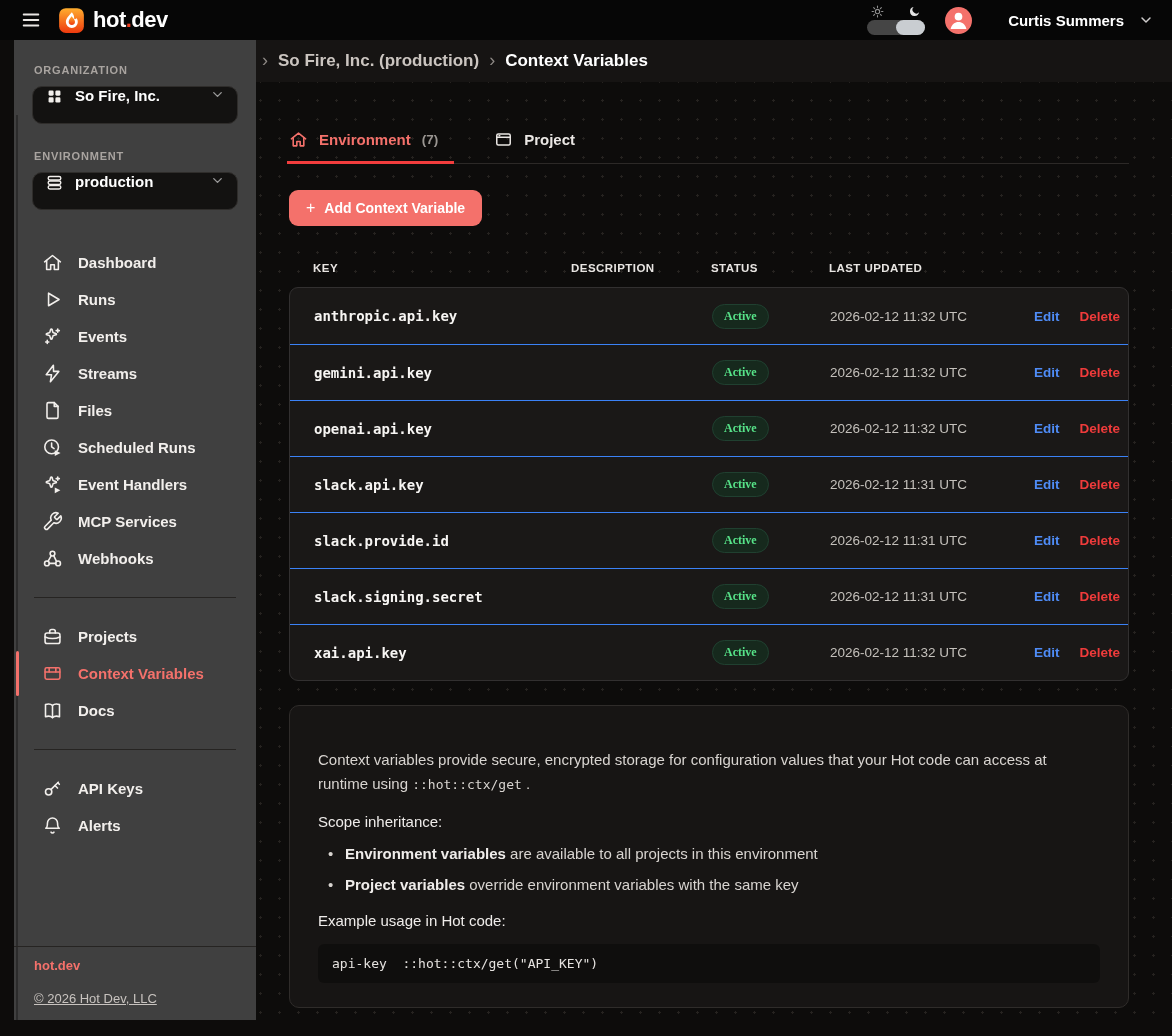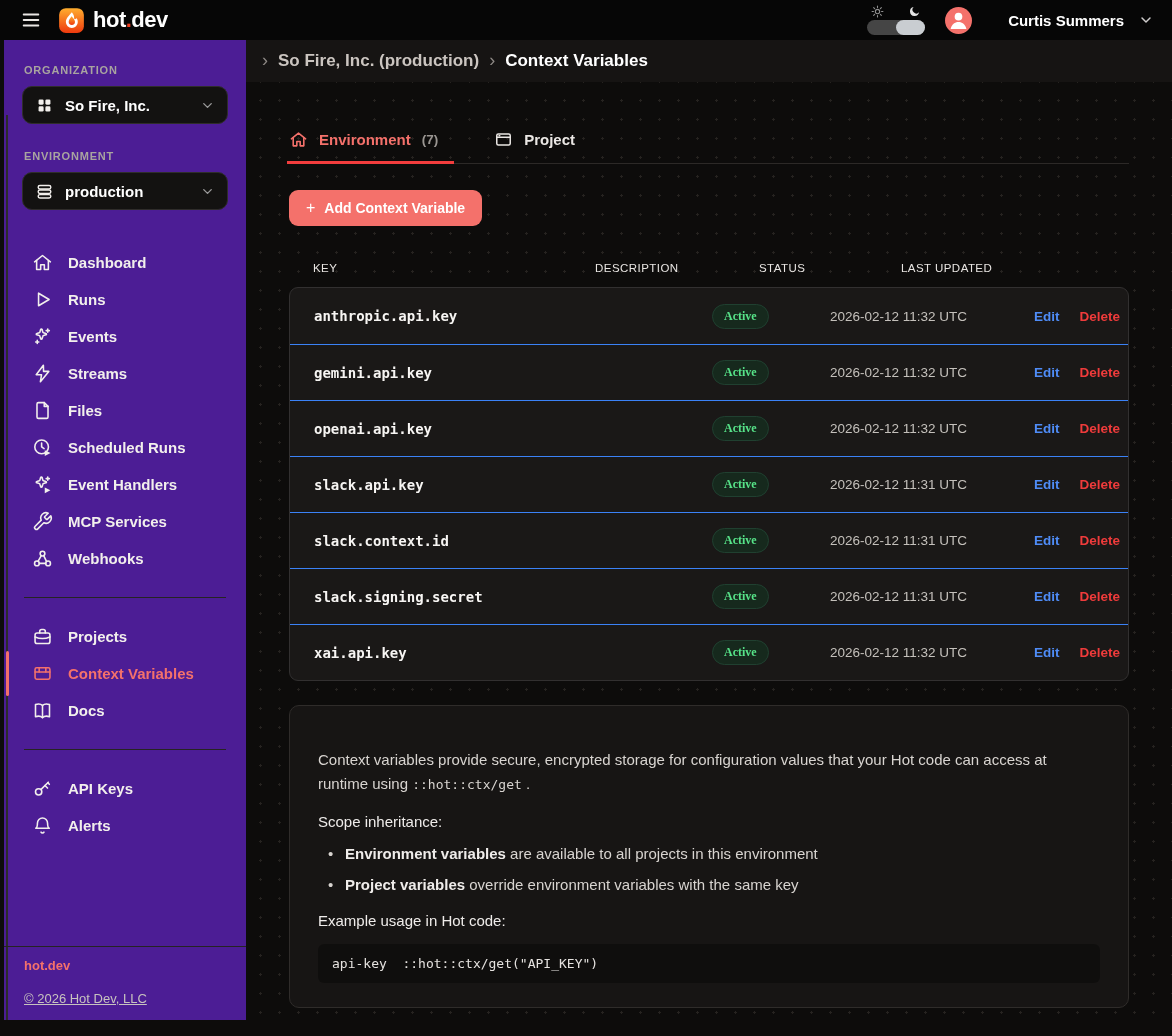--- a/index.html
+++ b/index.html
@@ -21,26 +21,26 @@
   .theme-icons { display:flex; justify-content:space-between; padding:0 4px; }
   .theme-icons .sun { color:#8f8f8f; } .theme-icons .moon { color:#e4e4e4; }
   .toggle-track { position:relative; width:58px; height:15px; border-radius:8px; background:#454545; }
   .toggle-knob { position:absolute; right:0; top:0; width:29px; height:15px; border-radius:8px; background:#c9cdd1; }
   .avatar { width:27px; height:27px; border-radius:50%; background:#f4716b; display:flex;
     align-items:center; justify-content:center; overflow:hidden; }
   .user-name { font-size:15px; font-weight:700; color:#ffffff;margin-left:24px; }
   .user-caret { color:#cfcccc; width:16px; height:16px; margin-left:2px; cursor:pointer; }
 
   
-  .sidebar { position:absolute; top:40px; left:4px; width:242px; bottom:0; background:#4c1d95; z-index:4; }
+  .sidebar { position:absolute; top:40px; left:14px; width:242px; bottom:0; background:#404040; z-index:4; }
   .sidebar::before { content:''; position:absolute; left:2px; top:75px; bottom:0; width:2px; background:#2c2c2c; }
   .side-label { margin:24px 20px 10px 20px; font-size:11px; font-weight:700; letter-spacing:0.8px; color:#a9a4a0; }
   .side-label.env { margin-top:26px; }
   .side-select { margin:0 18px; height:38px; border:1px solid #2f2d2b; border-radius:10px; background:#131211;
-    display:flex; align-items:center; gap:11px; padding:12px 12px; cursor:pointer; }
+    display:flex; gap:11px; padding:0 12px; cursor:pointer; }
   .side-select .sel-icon { width:19px; height:19px; color:#f2efec; flex:0 0 auto; }
   .side-select .sel-text { font-size:15px; font-weight:700; color:#ffffff; flex:1; }
   .side-select .sel-caret { width:15px; height:15px; color:#9a9a9a; }
   .nav { margin-top:34px; }
   .nav-item { position:relative; height:37px; display:flex; align-items:center; gap:15px;
     padding:0 20px 0 28px; color:#f2efec; cursor:pointer; font-size:15px; font-weight:600; }
   .nav-item .nav-icon { width:21px; height:21px; flex:0 0 auto; display:flex; }
   .nav-item.active { color:#f4716b; }
   .nav-item.active::before { content:''; position:absolute; left:2px; top:-4px; bottom:-4px; width:3px;
     background:#f4716b; border-radius:2px; }
@@ -73,21 +73,21 @@
 
   
   .toolbar { margin-top:26px; display:flex; align-items:center; justify-content:space-between; }
   .toolbar-desc { font-size:15px; color:#b8b2ad; }
   .add-btn { display:flex; align-items:center; gap:9px; background:#f4716b; color:#ffffff; border:none;
     font-family:inherit; font-size:14px; font-weight:700; padding:10px 17px; border-radius:9px; cursor:pointer; }
   .add-btn .plus { font-size:16px; font-weight:400; line-height:1; }
 
   
   .tbl-head { margin-top:36px; display:grid; grid-template-columns:258px 140px 118px 204px 1fr;
-    padding:0 24px; font-size:11.5px; font-weight:400; letter-spacing:0.45px; color:#e8e5e2;gap:24px; }
+    padding:0 24px; font-size:11.5px; font-weight:700; letter-spacing:0.45px; color:#e8e5e2; }
   .tbl-card { margin-top:13px; background:#1a1817; border:1px solid #323030; border-radius:9px; overflow:hidden; }
   .tbl-row { display:grid; grid-template-columns:258px 140px 118px 204px 1fr; align-items:center;
     height:56px; padding:0 24px; }
   .tbl-row + .tbl-row { border-top:1px solid #3b82f6; }
   .cell-key { font-family:"DejaVu Sans Mono","Liberation Mono",monospace; font-size:14px; font-weight:700; color:#f7f5f3; }
   .badge { display:inline-block; justify-self:start; background:#16291d; border:1px solid #204030;
     color:#57e389; font-size:12px; font-weight:700; padding:4px 11px; border-radius:999px;font-family:Liberation Serif, serif; }
   .cell-updated { font-size:13.5px; color:#c4c0bb; }
   .cell-actions { justify-self:end; display:flex; gap:20px; }
   .link-edit { color:#4f8cf7; font-size:13.5px; font-weight:700; cursor:pointer; text-decoration:none; }
@@ -445,21 +445,21 @@
               <span class="cell-key">slack.api.key</span>
               <span></span>
               <span class="badge">Active</span>
               <span class="cell-updated">2026-02-12 11:31 UTC</span>
               <span class="cell-actions">
                 <a class="link-edit">Edit</a>
                 <a class="link-delete">Delete</a>
               </span>
             </div>
             <div class="tbl-row">
-              <span class="cell-key">slack.context.id</span>
+              <span class="cell-key">slack.provide.id</span>
               <span></span>
               <span class="badge">Active</span>
               <span class="cell-updated">2026-02-12 11:31 UTC</span>
               <span class="cell-actions">
                 <a class="link-edit">Edit</a>
                 <a class="link-delete">Delete</a>
               </span>
             </div>
             <div class="tbl-row">
               <span class="cell-key">slack.signing.secret</span>

